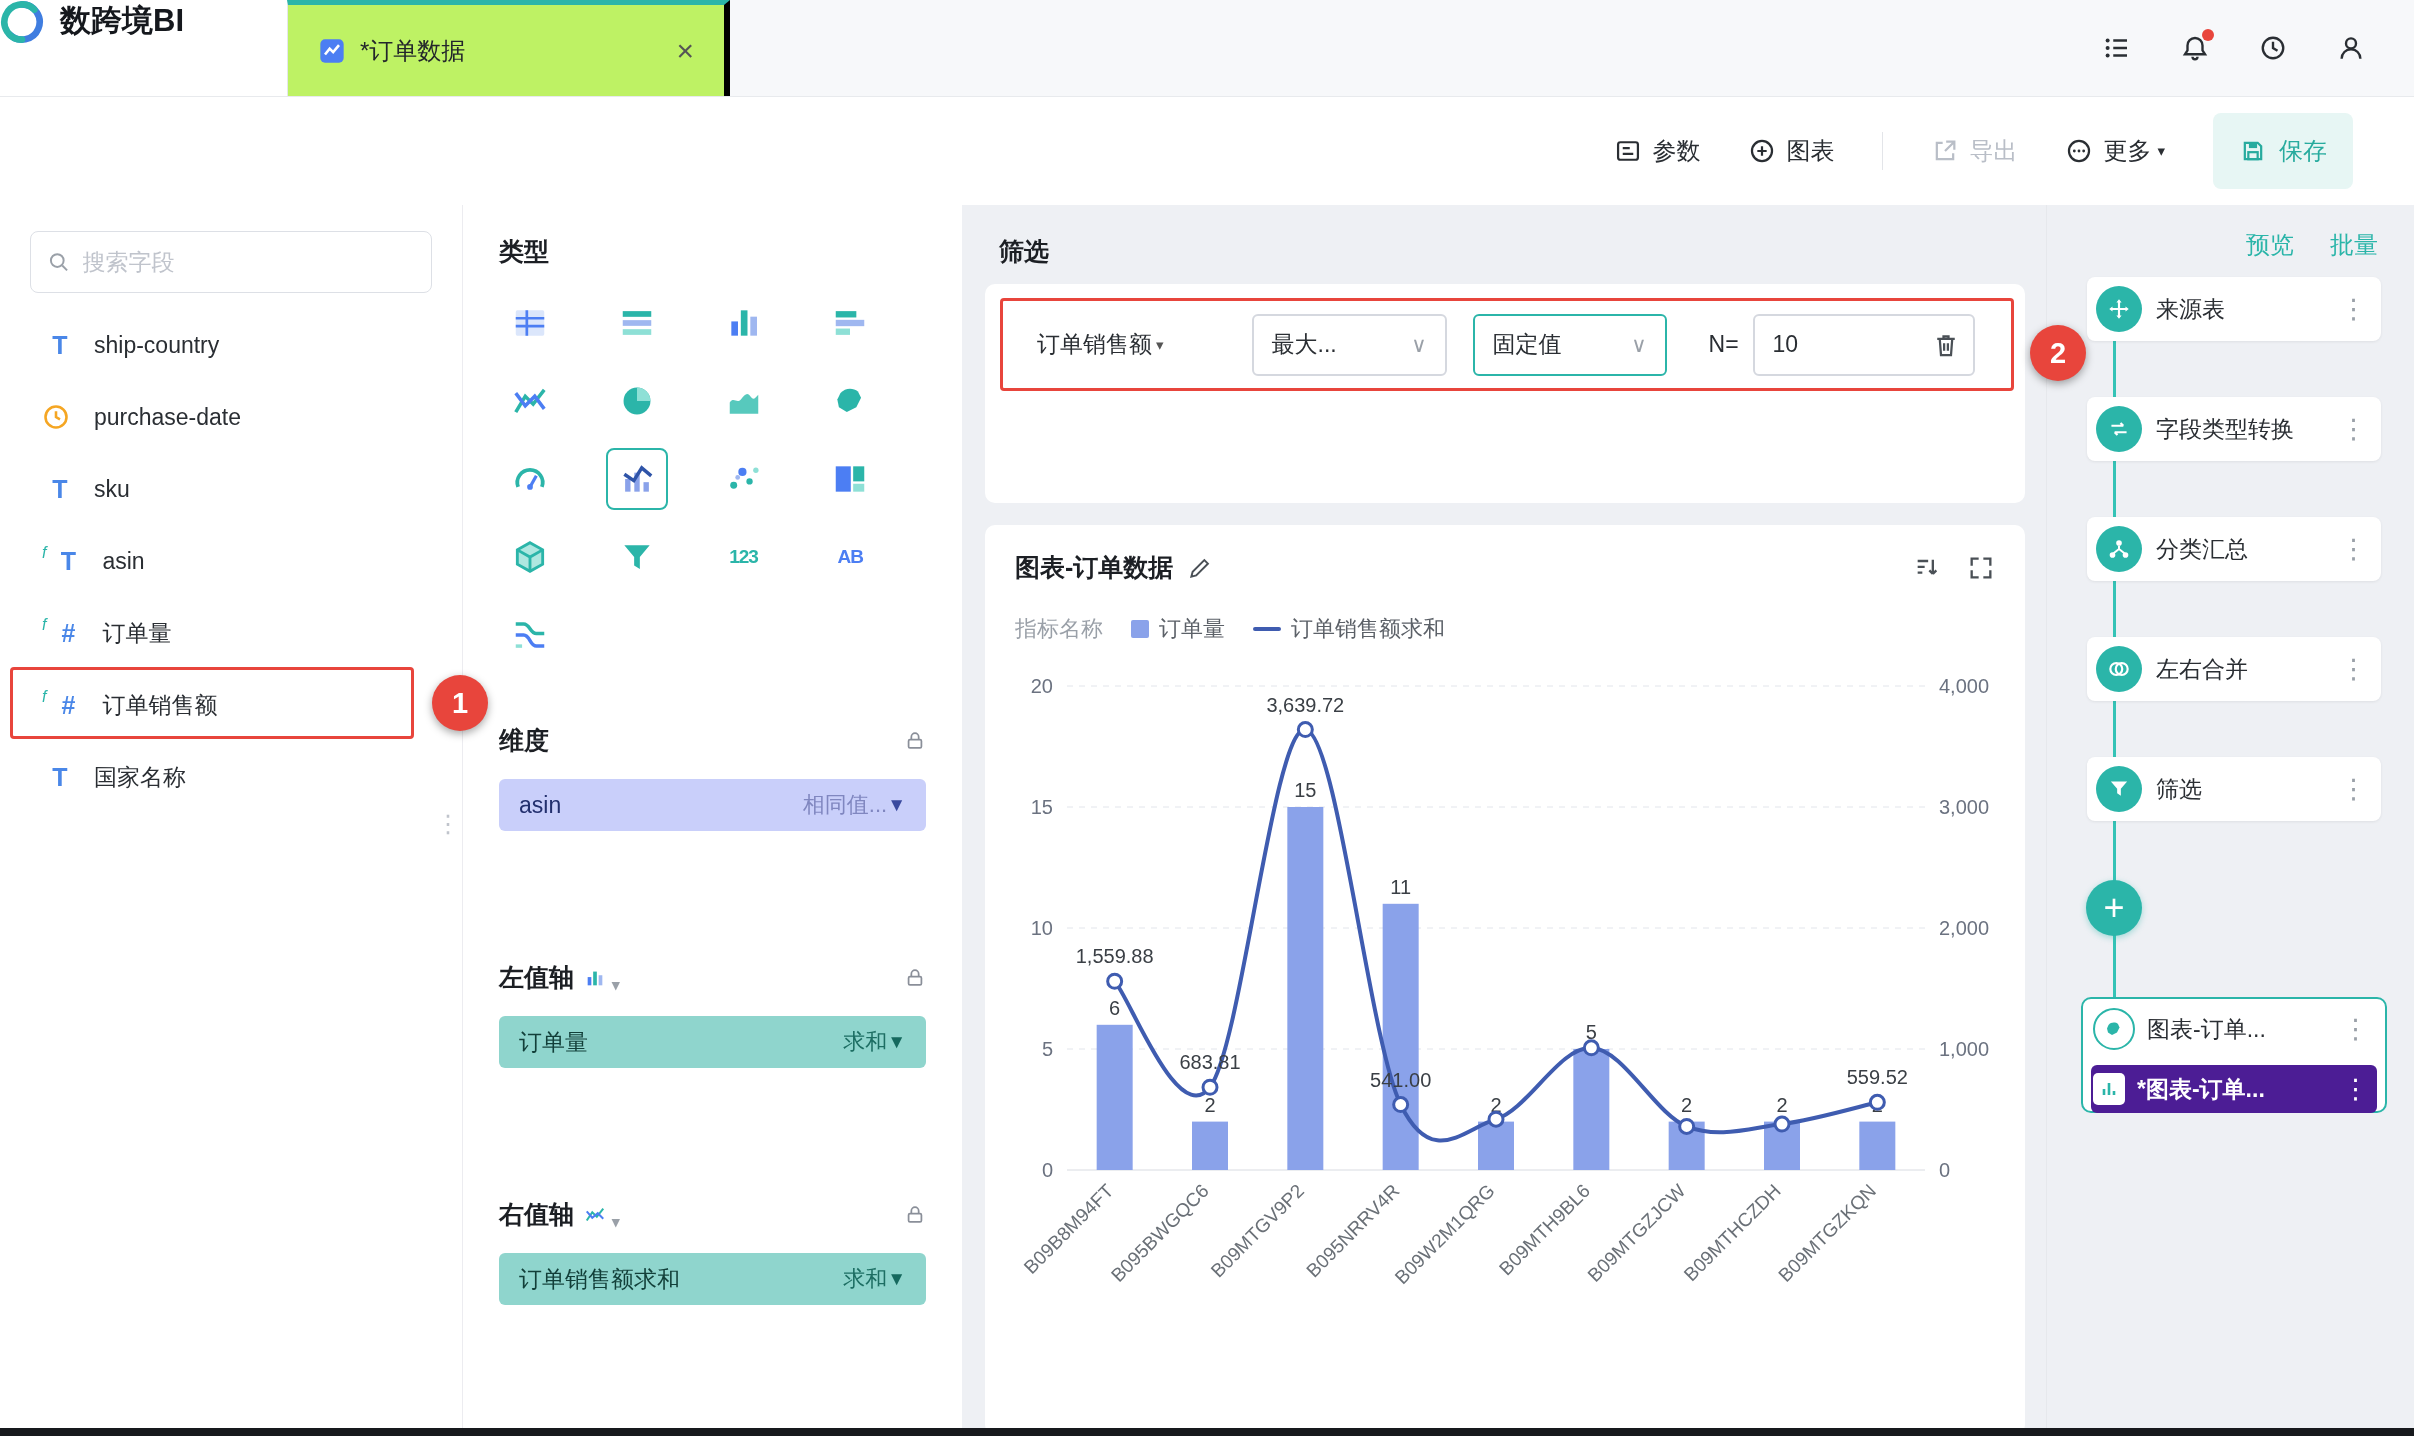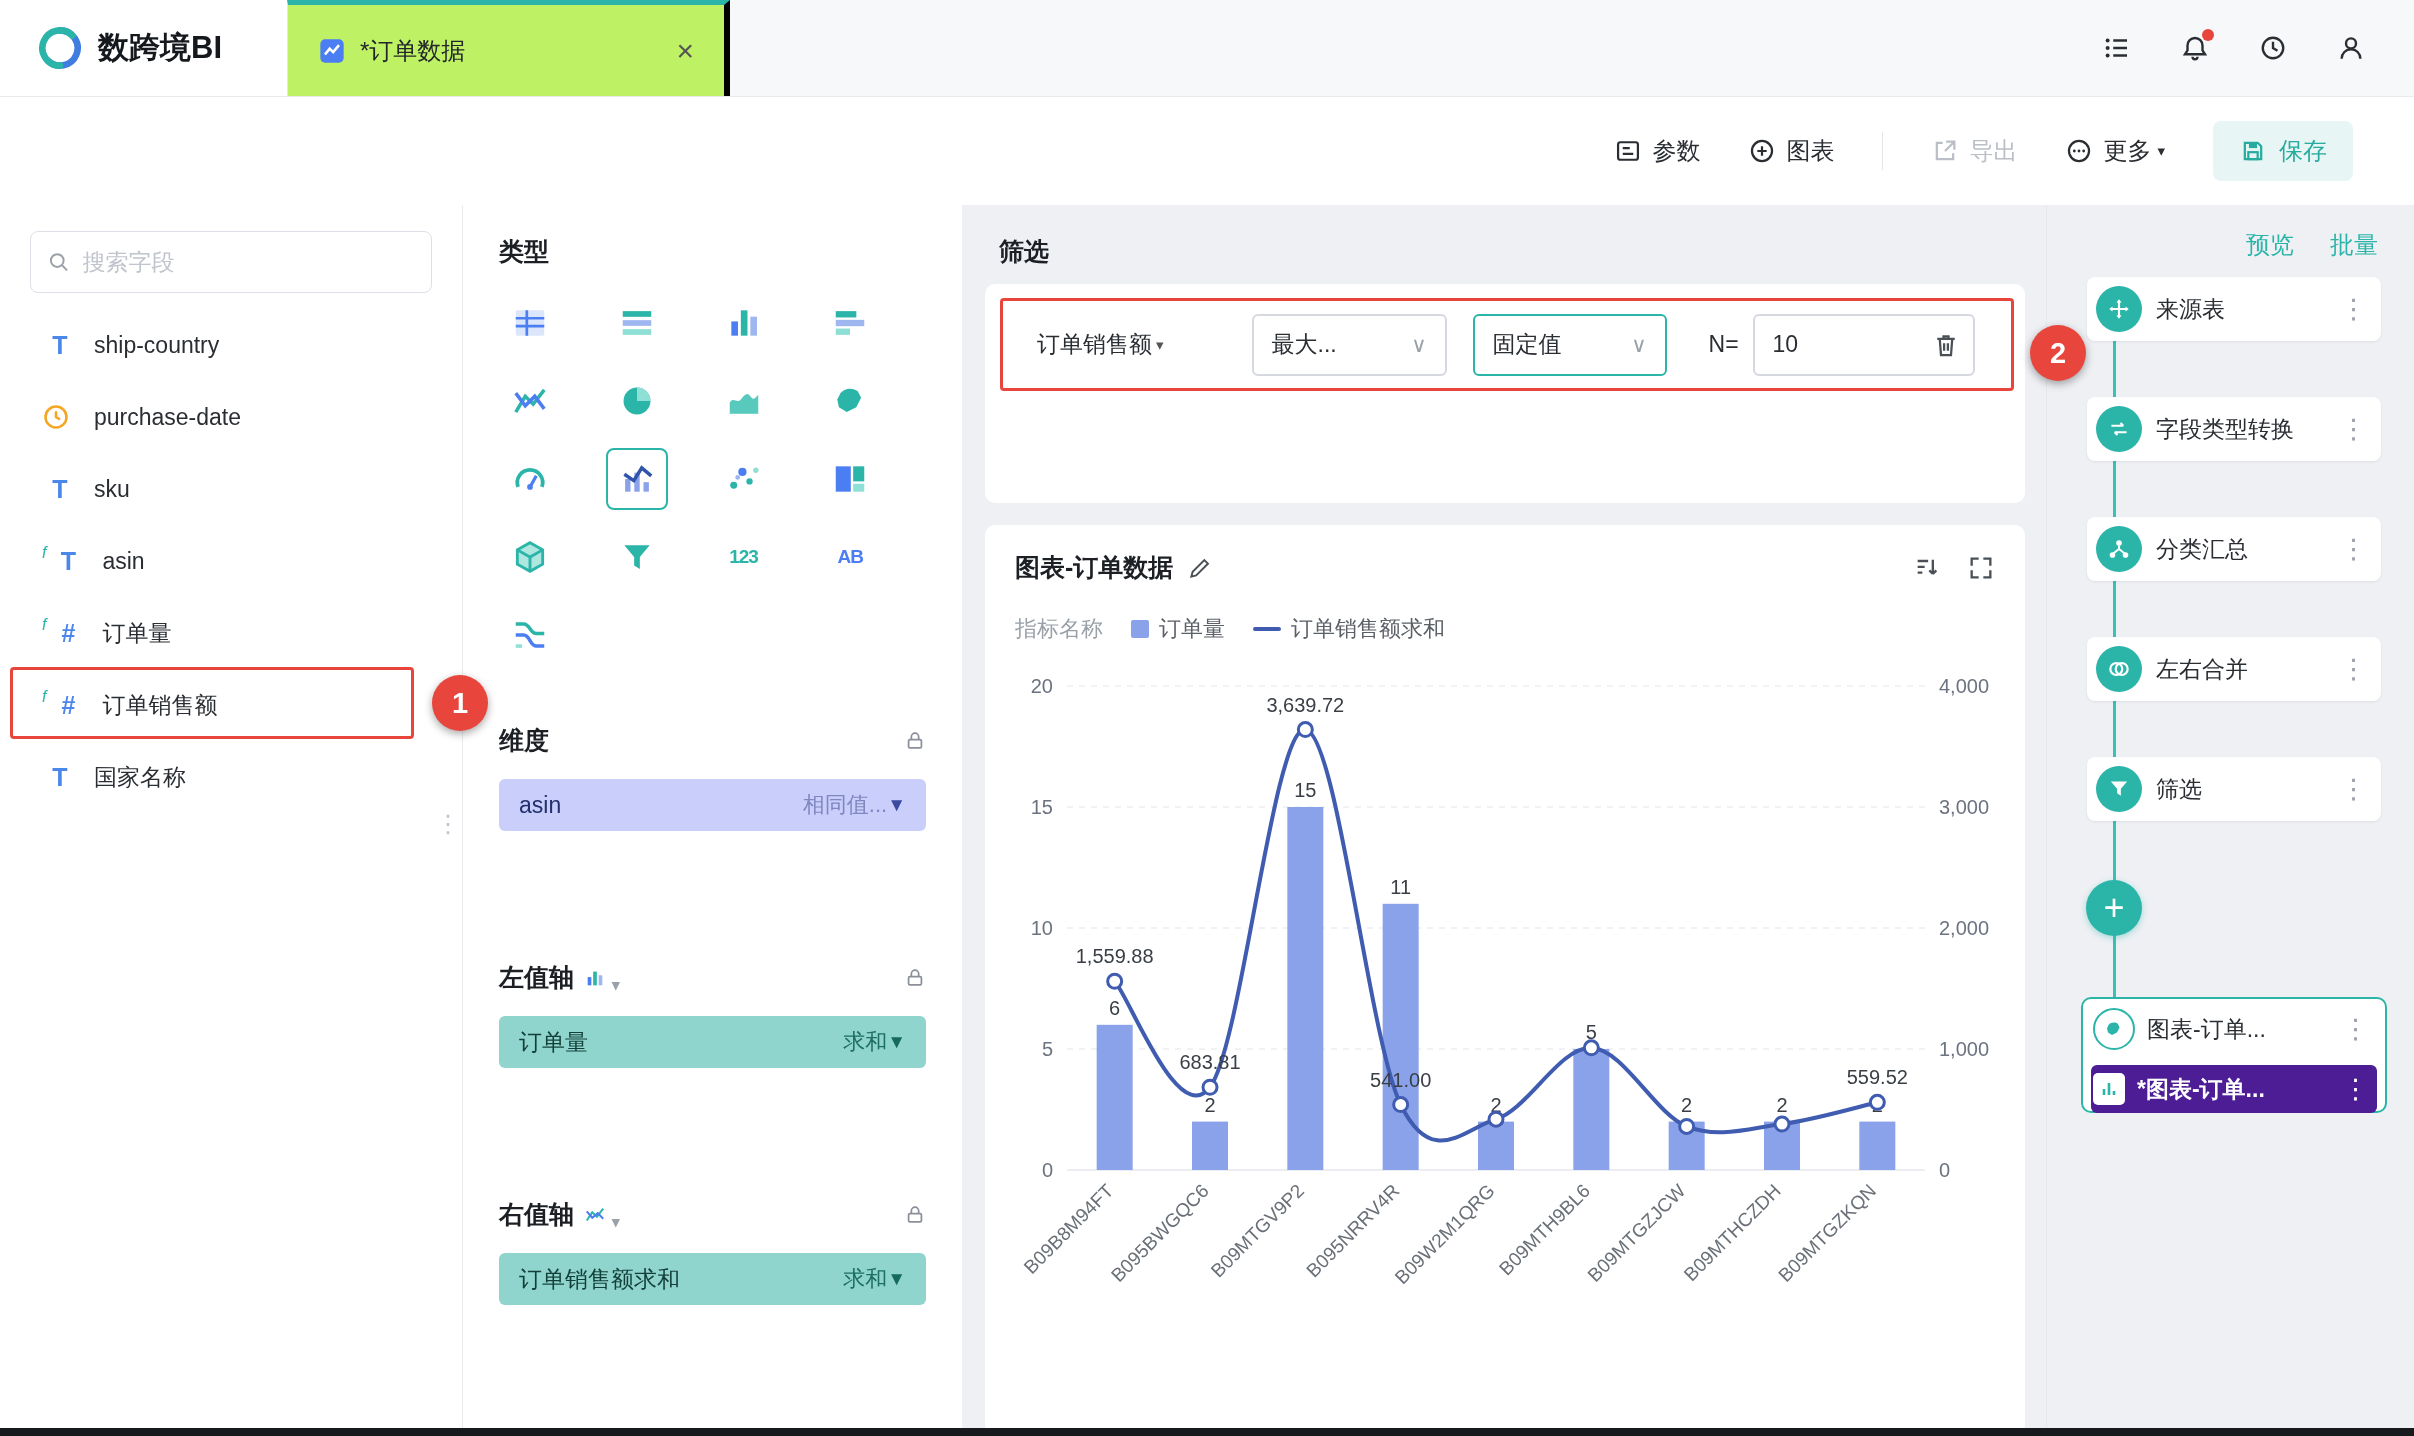--- a/index.html
+++ b/index.html
@@ -2,33 +2,33 @@
 <html><head>
 <meta charset="utf-8">
 <style>
 *{margin:0;padding:0;box-sizing:border-box}
 html,body{width:2414px;height:1436px}
 body{font-family:"Liberation Sans",sans-serif;background:#eef0f4;position:relative;overflow:hidden;color:#2a2e33}
 svg{display:block}
 
 
 .topbar{height:97px;background:#f7f8fa;display:flex;align-items:stretch;border-bottom:1px solid #e8eaed}
-.logo{width:287px;background:#fff;display:flex;align-items:center;gap:16px;padding-left:38px;font-size:31px;font-weight:bold;color:#15181d;flex:none}
+.logo{width:287px;background:#fff;display:flex;align-items:flex-start;gap:16px;font-size:31px;font-weight:bold;color:#15181d;flex:none}
 .tab{width:443px;background:#bef264;border-top:5px solid #2bb5a9;border-left:1px solid #e5e7ea;border-right:6px solid #000000;display:flex;align-items:center;gap:14px;padding:0 30px;font-size:24px;color:#23262b;cursor:pointer}
 .tab-close{margin-left:auto;font-size:30px;color:#555;cursor:pointer;line-height:1}
 .topbar-icons{margin-left:auto;display:flex;align-items:center;gap:44px;padding-right:46px}
 .tb-icon{position:relative;width:34px;height:34px;display:flex;align-items:center;justify-content:center;cursor:pointer}
 .bell-dot{position:absolute;top:-2px;right:-2px;width:12px;height:12px;border-radius:50%;background:#e8453c}
 
 
 .toolbar{height:108px;background:#fff;display:flex;align-items:center;justify-content:flex-end;gap:48px;padding-right:61px}
 .tb-item{display:flex;align-items:center;gap:10px;font-size:24px;color:#2a2e33;cursor:pointer}
 .tb-item.disabled{color:#b9bec7}
 .tb-divider{width:1px;height:38px;background:#e3e5e9}
-.save-btn{background:#e7f6f4;color:#27ab9e;font-size:24px;border-radius:8px;height:60px;padding:0 26px;display:flex;align-items:center;gap:12px;cursor:pointer}
+.save-btn{background:#e7f6f4;color:#27ab9e;font-size:24px;border-radius:8px;height:76px;padding:0 26px;display:flex;align-items:center;gap:12px;cursor:pointer}
 
 
 .main{display:flex;height:1231px;align-items:stretch}
 
 
 .fields{width:462px;background:#fff;position:relative;padding:26px 30px 0;flex:none}
 .search{height:62px;border:1px solid #dde0e6;border-radius:8px;display:flex;align-items:center;gap:12px;padding:0 16px;margin-bottom:16px;background:#fff}
 .search input{border:none;outline:none;font-size:23px;color:#333;width:100%;background:transparent}
 .search input::placeholder{color:#c0c4cc}
 .field-row{height:72px;display:flex;align-items:center;gap:16px;font-size:23px;color:#2a2e33;padding:0 12px;cursor:pointer}

